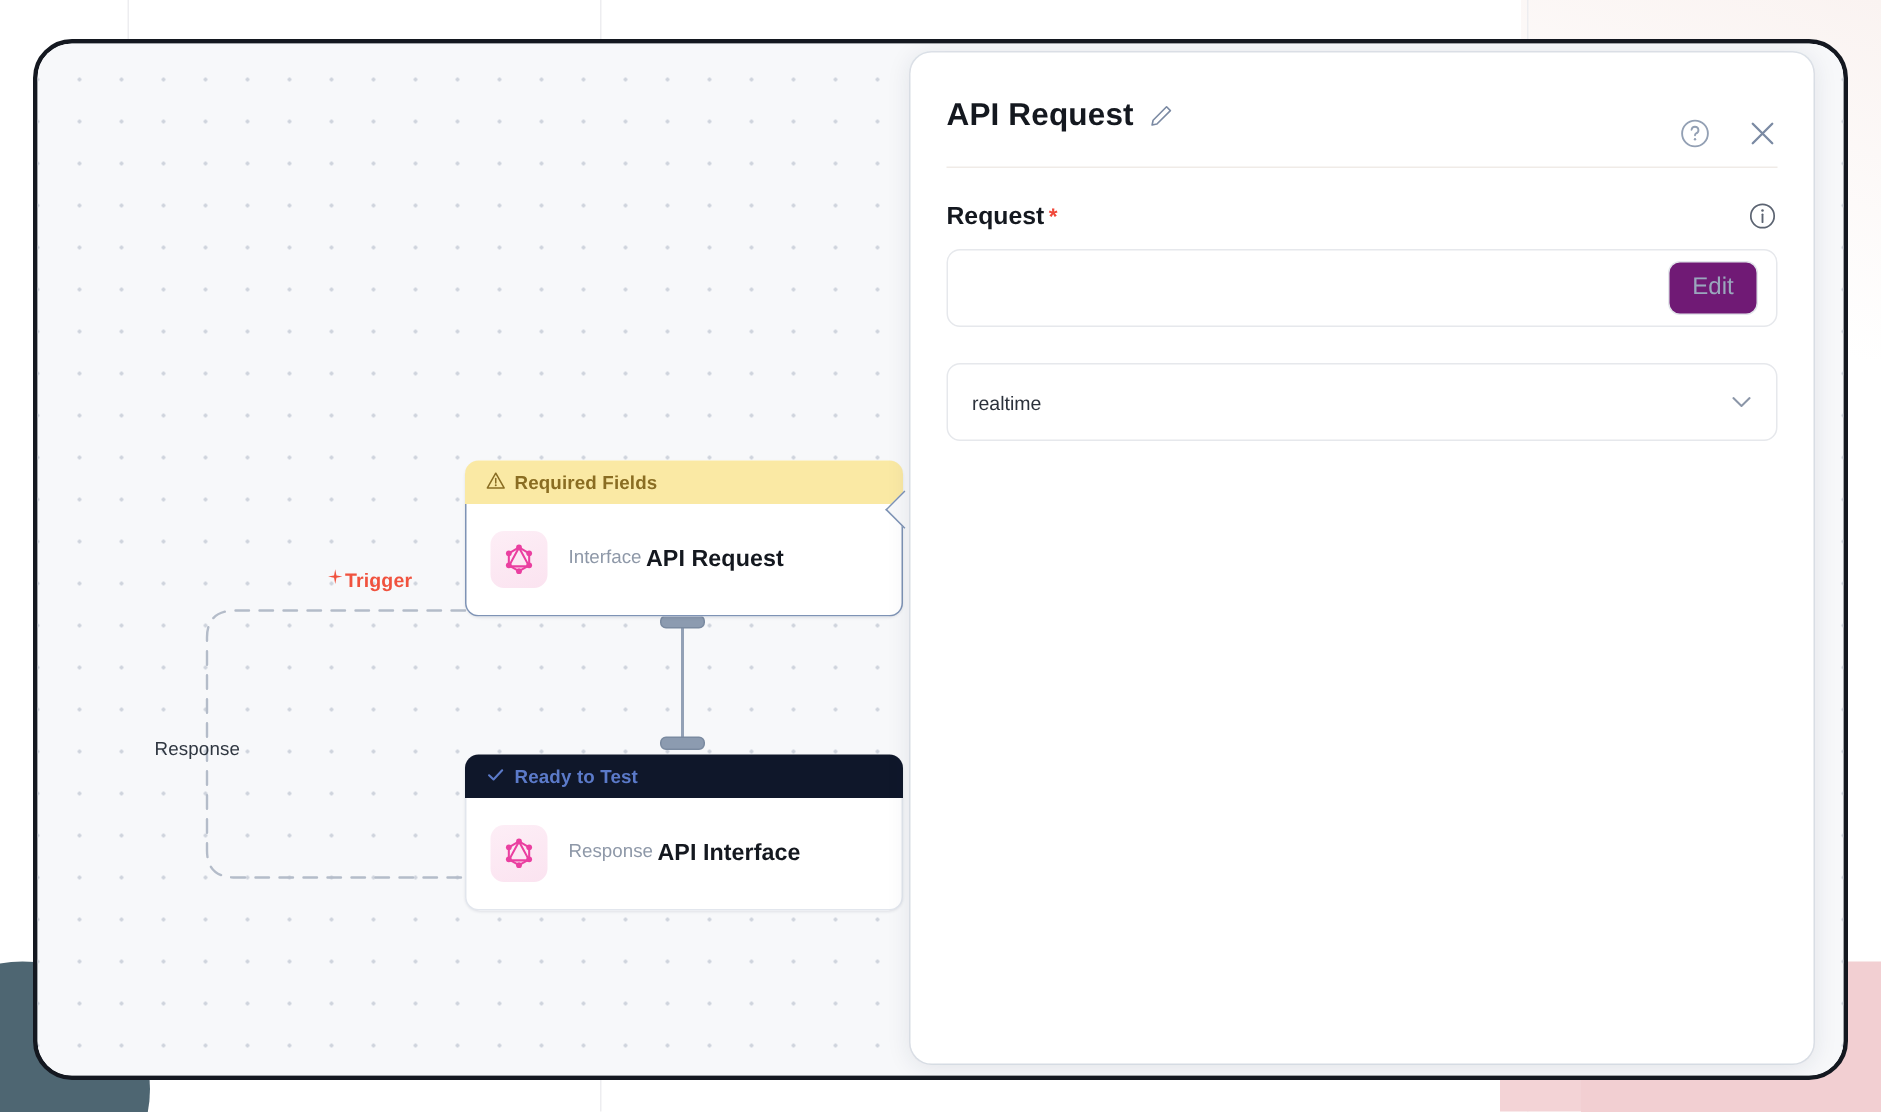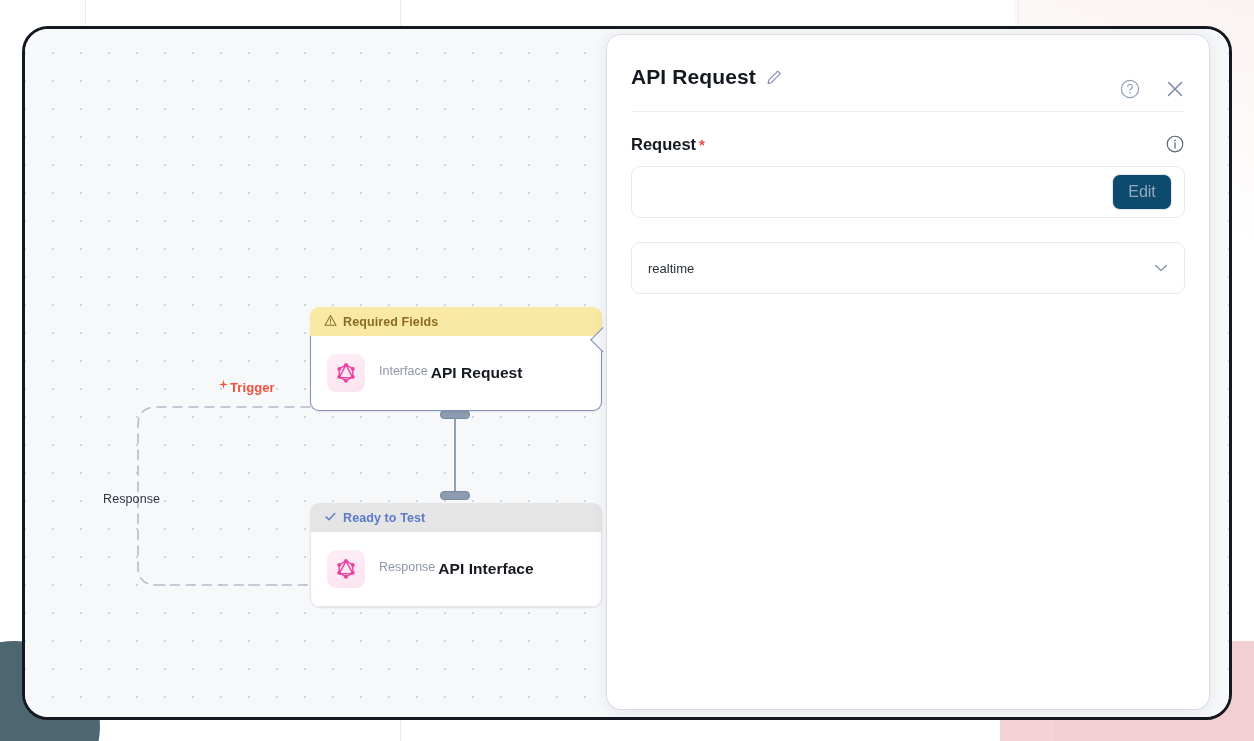--- a/index.html
+++ b/index.html
@@ -90,21 +90,20 @@
     position: absolute;
     font-size: 13px;
     white-space: nowrap;
     letter-spacing: .1px;
   }
   #trigger-label {
     left: 192px; top: 350px;
     color: #f0523e;
     font-weight: 600;
     display: flex;
-    align-items: center;
     gap: 1px;
   }
   #response-label {
     left: 78px; top: 463px;
     color: #2f3640;
     font-weight: 400;
     font-size: 12.5px;
   }
 
   .handle-bar {
@@ -129,21 +128,21 @@
     display: flex;
     align-items: center;
     gap: 6px;
     padding: 0 14px;
     font-size: 12.5px;
     font-weight: 600;
     border-radius: 9px 9px 0 0;
     letter-spacing: .1px;
   }
   .banner-warn { background: #fae9a4; color: #8a6d22; }
-  .banner-ready { background: #e5e5e5; color: #5b7ac9; }
+  .banner-ready { background: #0f172a; color: #5b7ac9; }
 
   .node-body {
     position: relative;
     display: flex;
     align-items: center;
     gap: 14px;
     padding: 18px 16px;
     background: #ffffff;
     border: 1.6px solid #7e93b5;
     border-top: none;
@@ -263,21 +262,21 @@
     padding: 0 14px 0 16px;
   }
   .field-control.schema { justify-content: flex-end; padding-right: 12px; }
 
   #schema-edit-button {
     height: 36px;
     min-width: 60px;
     padding: 0 13px;
     border: 1px solid #e3e6eb;
     border-radius: 8px;
-    background: #0c4a6e;
+    background: #701a75;
     color: #9aa7bd;
     font-size: 16px;
     font-family: "Liberation Sans", sans-serif;
     cursor: pointer;
     display: flex; align-items: center; justify-content: center;
   }
 
   #response-type-value {
     flex: 1;
     font-size: 13px;

